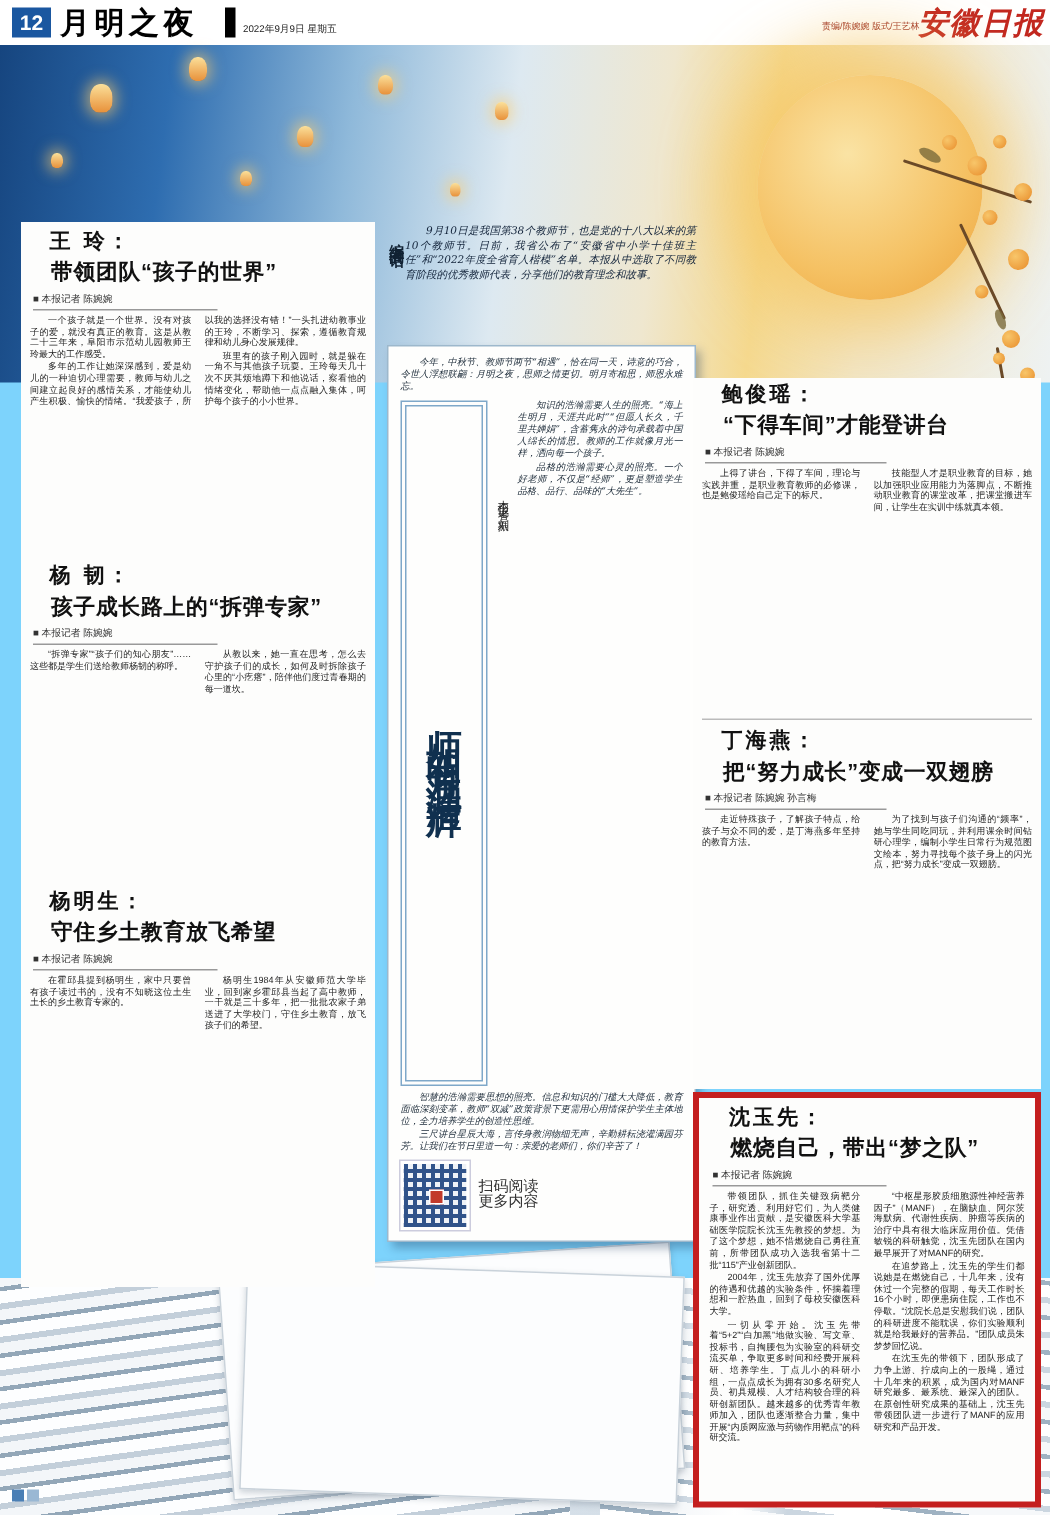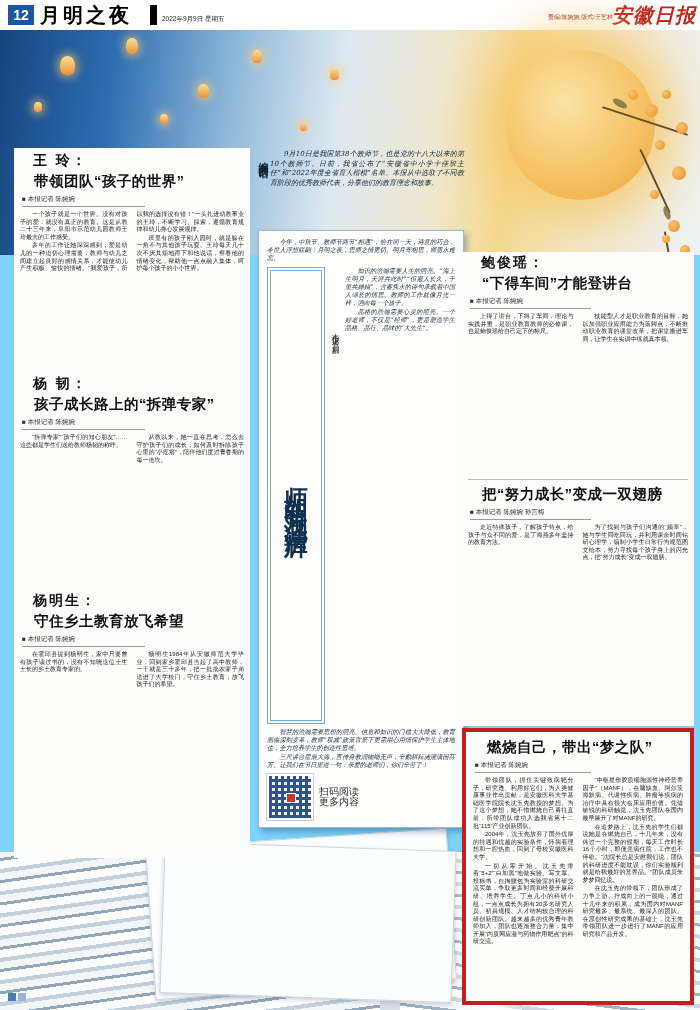--- a/index.html
+++ b/index.html
@@ -210,30 +210,32 @@
       <div class="hname">鲍俊瑶：</div>
       <div class="htitle">“下得车间”才能登讲台</div>
       <div class="byline">■ 本报记者 陈婉婉</div>
       <div class="body2" style="height:160px;">
           <p class="para">上得了讲台，下得了车间，理论与实践并重，是职业教育教师的必修课，也是鲍俊瑶给自己定下的标尺。</p>
           <p class="para">技能型人才是职业教育的目标，她以加强职业应用能力为落脚点，不断推动职业教育的课堂改革，把课堂搬进车间，让学生在实训中练就真本领。</p>
         </div>
     </div>
     <div class="hr"></div>
     <div class="art">
+      <div class="hname">丁海燕：</div>
       <div class="htitle">把“努力成长”变成一双翅膀</div>
       <div class="byline">■ 本报记者 陈婉婉 孙言梅</div>
       <div class="body2" style="height:150px;">
           <p class="para">走近特殊孩子，了解孩子特点，给孩子与众不同的爱，是丁海燕多年坚持的教育方法。</p>
           <p class="para">为了找到与孩子们沟通的“频率”，她与学生同吃同玩，并利用课余时间钻研心理学，编制小学生日常行为规范图文绘本，努力寻找每个孩子身上的闪光点，把“努力成长”变成一双翅膀。</p>
         </div>
     </div>
   </div>
 
   <div id="red-box" class="abs">
+    <div class="hname">沈玉先：</div>
     <div class="htitle">燃烧自己，带出“梦之队”</div>
     <div class="byline">■ 本报记者 陈婉婉</div>
     <div class="body2" style="height:196px;">
         <p class="para">带领团队，抓住关键致病靶分子，研究透、利用好它们，为人类健康事业作出贡献，是安徽医科大学基础医学院院长沈玉先教授的梦想。为了这个梦想，她不惜燃烧自己勇往直前，所带团队成功入选我省第十二批“115”产业创新团队。</p>
         <p class="para">2004年，沈玉先放弃了国外优厚的待遇和优越的实验条件，怀揣着理想和一腔热血，回到了母校安徽医科大学。</p>
         <p class="para">一切从零开始。沈玉先带着“5+2”“白加黑”地做实验、写文章、投标书，自掏腰包为实验室的科研交流买单，争取更多时间和经费开展科研、培养学生。丁点儿小的科研小组，一点点成长为拥有30多名研究人员、初具规模、人才结构较合理的科研创新团队。越来越多的优秀青年教师加入，团队也逐渐整合力量，集中开展“内质网应激与药物作用靶点”的科研交流。</p>
         <p class="para">“中枢星形胶质细胞源性神经营养因子”（MANF），在脑缺血、阿尔茨海默病、代谢性疾病、肿瘤等疾病的治疗中具有很大临床应用价值。凭借敏锐的科研触觉，沈玉先团队在国内最早展开了对MANF的研究。</p>
         <p class="para">在追梦路上，沈玉先的学生们都说她是在燃烧自己，十几年来，没有休过一个完整的假期，每天工作时长16个小时，即便患病住院，工作也不停歇。“沈院长总是安慰我们说，团队的科研进度不能耽误，你们实验顺利就是给我最好的营养品。”团队成员朱梦梦回忆说。</p>
         <p class="para">在沈玉先的带领下，团队形成了力争上游、拧成向上的一股绳，通过十几年来的积累，成为国内对MANF研究最多、最系统、最深入的团队。在原创性研究成果的基础上，沈玉先带领团队进一步进行了MANF的应用研究和产品开发。</p>
       </div>

